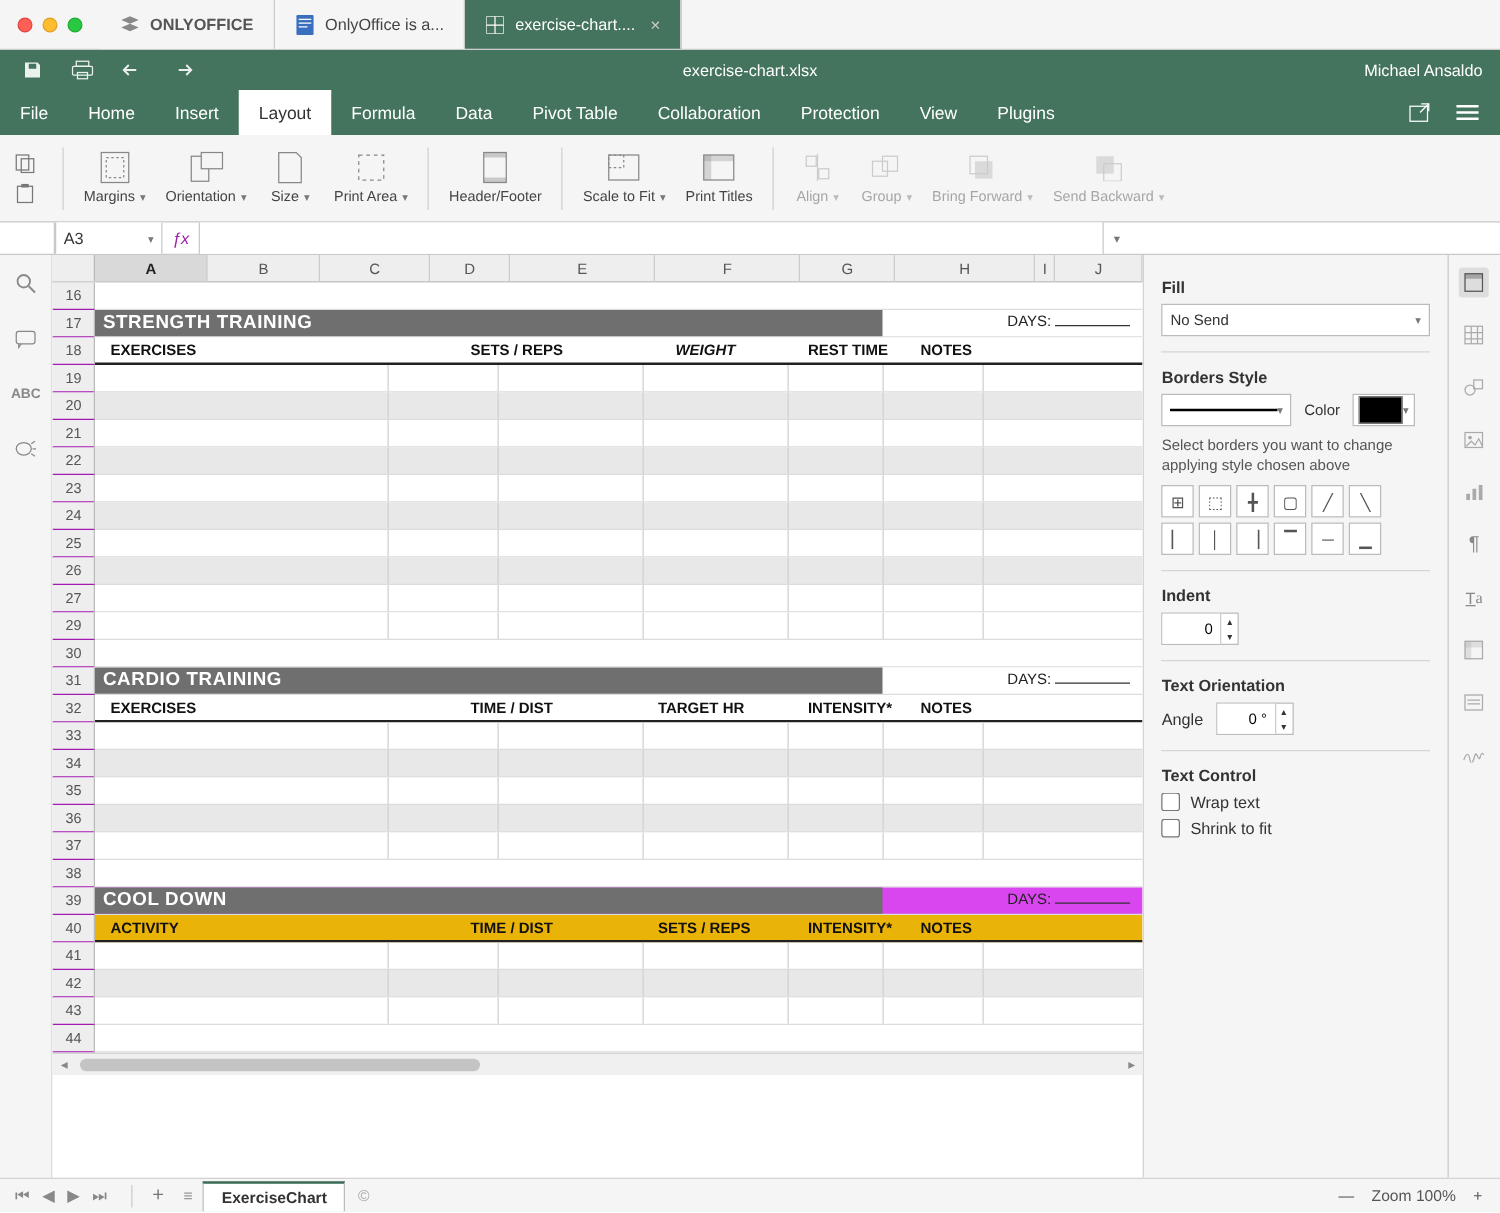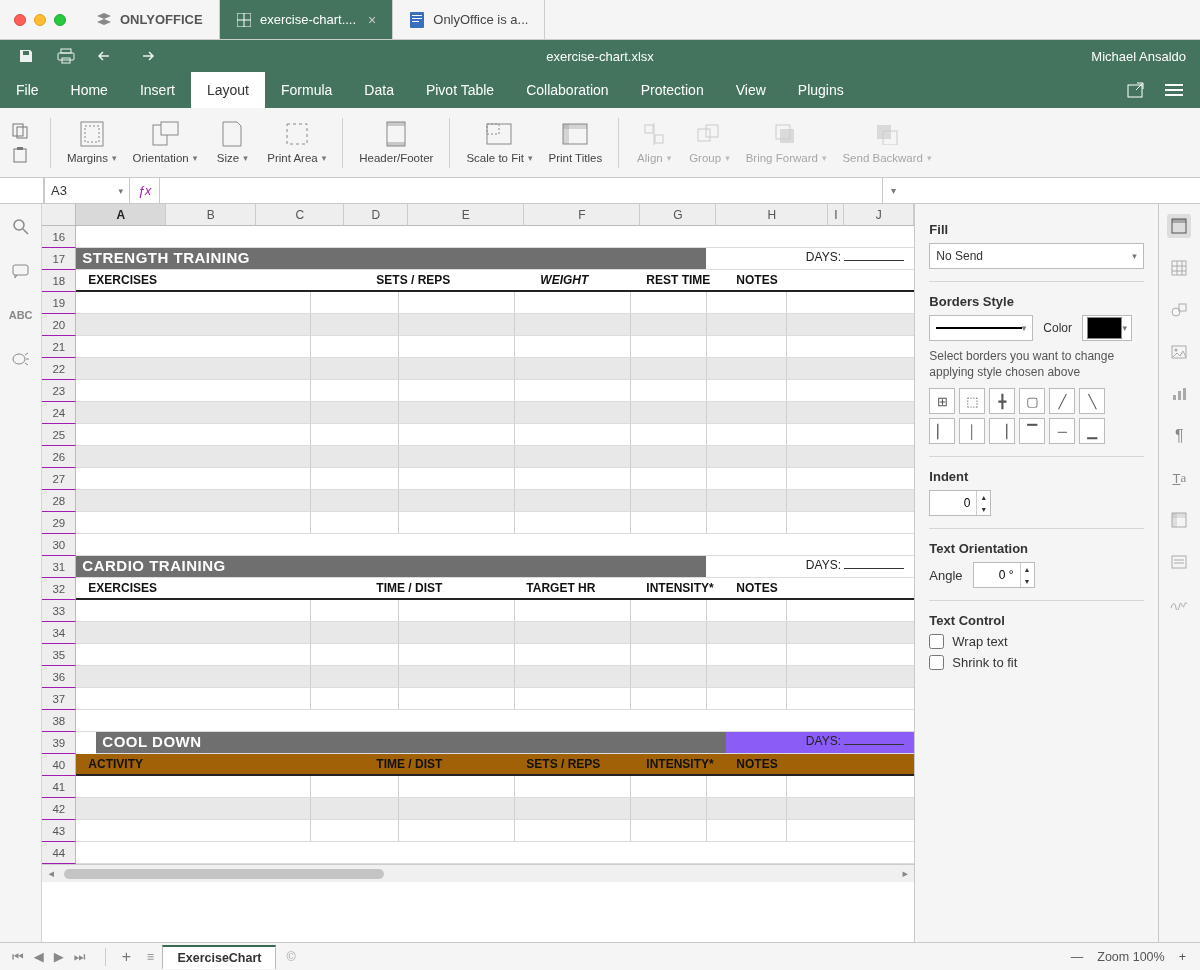--- a/index.html
+++ b/index.html
@@ -159,41 +159,41 @@
   </div>
   <div class="tabs">
     <div class="tab app">
       <span class="ticon">
         <svg width="16" height="16" viewBox="0 0 16 16">
             <path fill="#888" d="M8 1l7 3-7 3-7-3 7-3zm0 6l7 3-7 3-7-3 7-3z"></path>
           </svg>
       </span>
       <span>ONLYOFFICE</span>
     </div>
-    <div class="tab active">
-      <span class="ticon">
-        <svg width="14" height="14" viewBox="0 0 14 14">
-            <rect width="14" height="14" fill="none" stroke="#fff"></rect>
-            <line x1="7" y1="0" x2="7" y2="14" stroke="#fff"></line>
-            <line x1="0" y1="7" x2="14" y2="7" stroke="#fff"></line>
-          </svg>
-      </span>
-      <span>exercise-chart....</span>
-      <span class="close">×</span>
-    </div>
     <div class="tab">
       <span class="ticon">
         <svg width="14" height="16" viewBox="0 0 14 16">
             <rect width="14" height="16" rx="1" fill="#3a6fbf"></rect>
             <rect x="2" y="3" width="10" height="1" fill="#fff"></rect>
             <rect x="2" y="6" width="10" height="1" fill="#fff"></rect>
             <rect x="2" y="9" width="7" height="1" fill="#fff"></rect>
           </svg>
       </span>
       <span>OnlyOffice is a...</span>
+    </div>
+    <div class="tab active">
+      <span class="ticon">
+        <svg width="14" height="14" viewBox="0 0 14 14">
+            <rect width="14" height="14" fill="none" stroke="#fff"></rect>
+            <line x1="7" y1="0" x2="7" y2="14" stroke="#fff"></line>
+            <line x1="0" y1="7" x2="14" y2="7" stroke="#fff"></line>
+          </svg>
+      </span>
+      <span>exercise-chart....</span>
+      <span class="close">×</span>
     </div>
   </div>
 </div>
 
 <div class="headerbar">
   <div class="qicons">
     <span>
         <svg width="16" height="16" viewBox="0 0 16 16">
           <path fill="#fff" d="M2 2h10l2 2v10H2V2zm3 1v4h6V3H5zm1 7h4v3H6v-3z"></path>
         </svg>
@@ -571,31 +571,20 @@
           <div class="rh">27</div>
           <div class="cells white">
             <div class="gridlines" style="left: 234px;"></div>
             <div class="gridlines" style="left: 322px;"></div>
             <div class="gridlines" style="left: 438px;"></div>
             <div class="gridlines" style="left: 554px;"></div>
             <div class="gridlines" style="left: 630px;"></div>
             <div class="gridlines" style="left: 710px;"></div>
           </div>
         </div>
-        <div class="row alt">
-          <div class="rh">28</div>
-          <div class="cells">
-            <div class="gridlines" style="left: 234px;"></div>
-            <div class="gridlines" style="left: 322px;"></div>
-            <div class="gridlines" style="left: 438px;"></div>
-            <div class="gridlines" style="left: 554px;"></div>
-            <div class="gridlines" style="left: 630px;"></div>
-            <div class="gridlines" style="left: 710px;"></div>
-          </div>
-        </div>
         <div class="row">
           <div class="rh">29</div>
           <div class="cells white">
             <div class="gridlines" style="left: 234px;"></div>
             <div class="gridlines" style="left: 322px;"></div>
             <div class="gridlines" style="left: 438px;"></div>
             <div class="gridlines" style="left: 554px;"></div>
             <div class="gridlines" style="left: 630px;"></div>
             <div class="gridlines" style="left: 710px;"></div>
           </div>
@@ -676,29 +665,29 @@
             <div class="gridlines" style="left: 630px;"></div>
             <div class="gridlines" style="left: 710px;"></div>
           </div>
         </div>
         <div class="row">
           <div class="rh">38</div>
           <div class="cells white"></div>
         </div>
         <div class="row">
           <div class="rh">39</div>
-          <div class="cells dark" style="background: #8b5cf6; margin-left: 20px;">
+          <div class="cells dark" style="background: #d946ef;">
             <div style="position: absolute; left: 0px; top: 0px; bottom: 0px; width: 630px; background: rgb(111, 111, 111);"></div>
             <div class="sectiontitle">COOL DOWN</div>
             <div class="days"><span>DAYS:</span> <span style="display:inline-block;width:60px;border-bottom:1px solid #333;"></span></div>
           </div>
         </div>
         <div class="row">
           <div class="rh">40</div>
-          <div class="cells" style="background: #a16207; border-bottom: 2px solid rgb(34, 34, 34); text-decoration: underline;">
+          <div class="cells" style="background: #eab308; border-bottom: 2px solid rgb(34, 34, 34); text-decoration: underline;">
             <div class="hdrtxt" style="left: 12px;">ACTIVITY</div>
             <div class="hdrtxt" style="left: 300px;">TIME / DIST</div>
             <div class="hdrtxt" style="left: 450px;">SETS / REPS</div>
             <div class="hdrtxt" style="left: 570px;">INTENSITY*</div>
             <div class="hdrtxt" style="left: 660px;">NOTES</div>
           </div>
         </div>
         <div class="row">
           <div class="rh">41</div>
           <div class="cells white">

